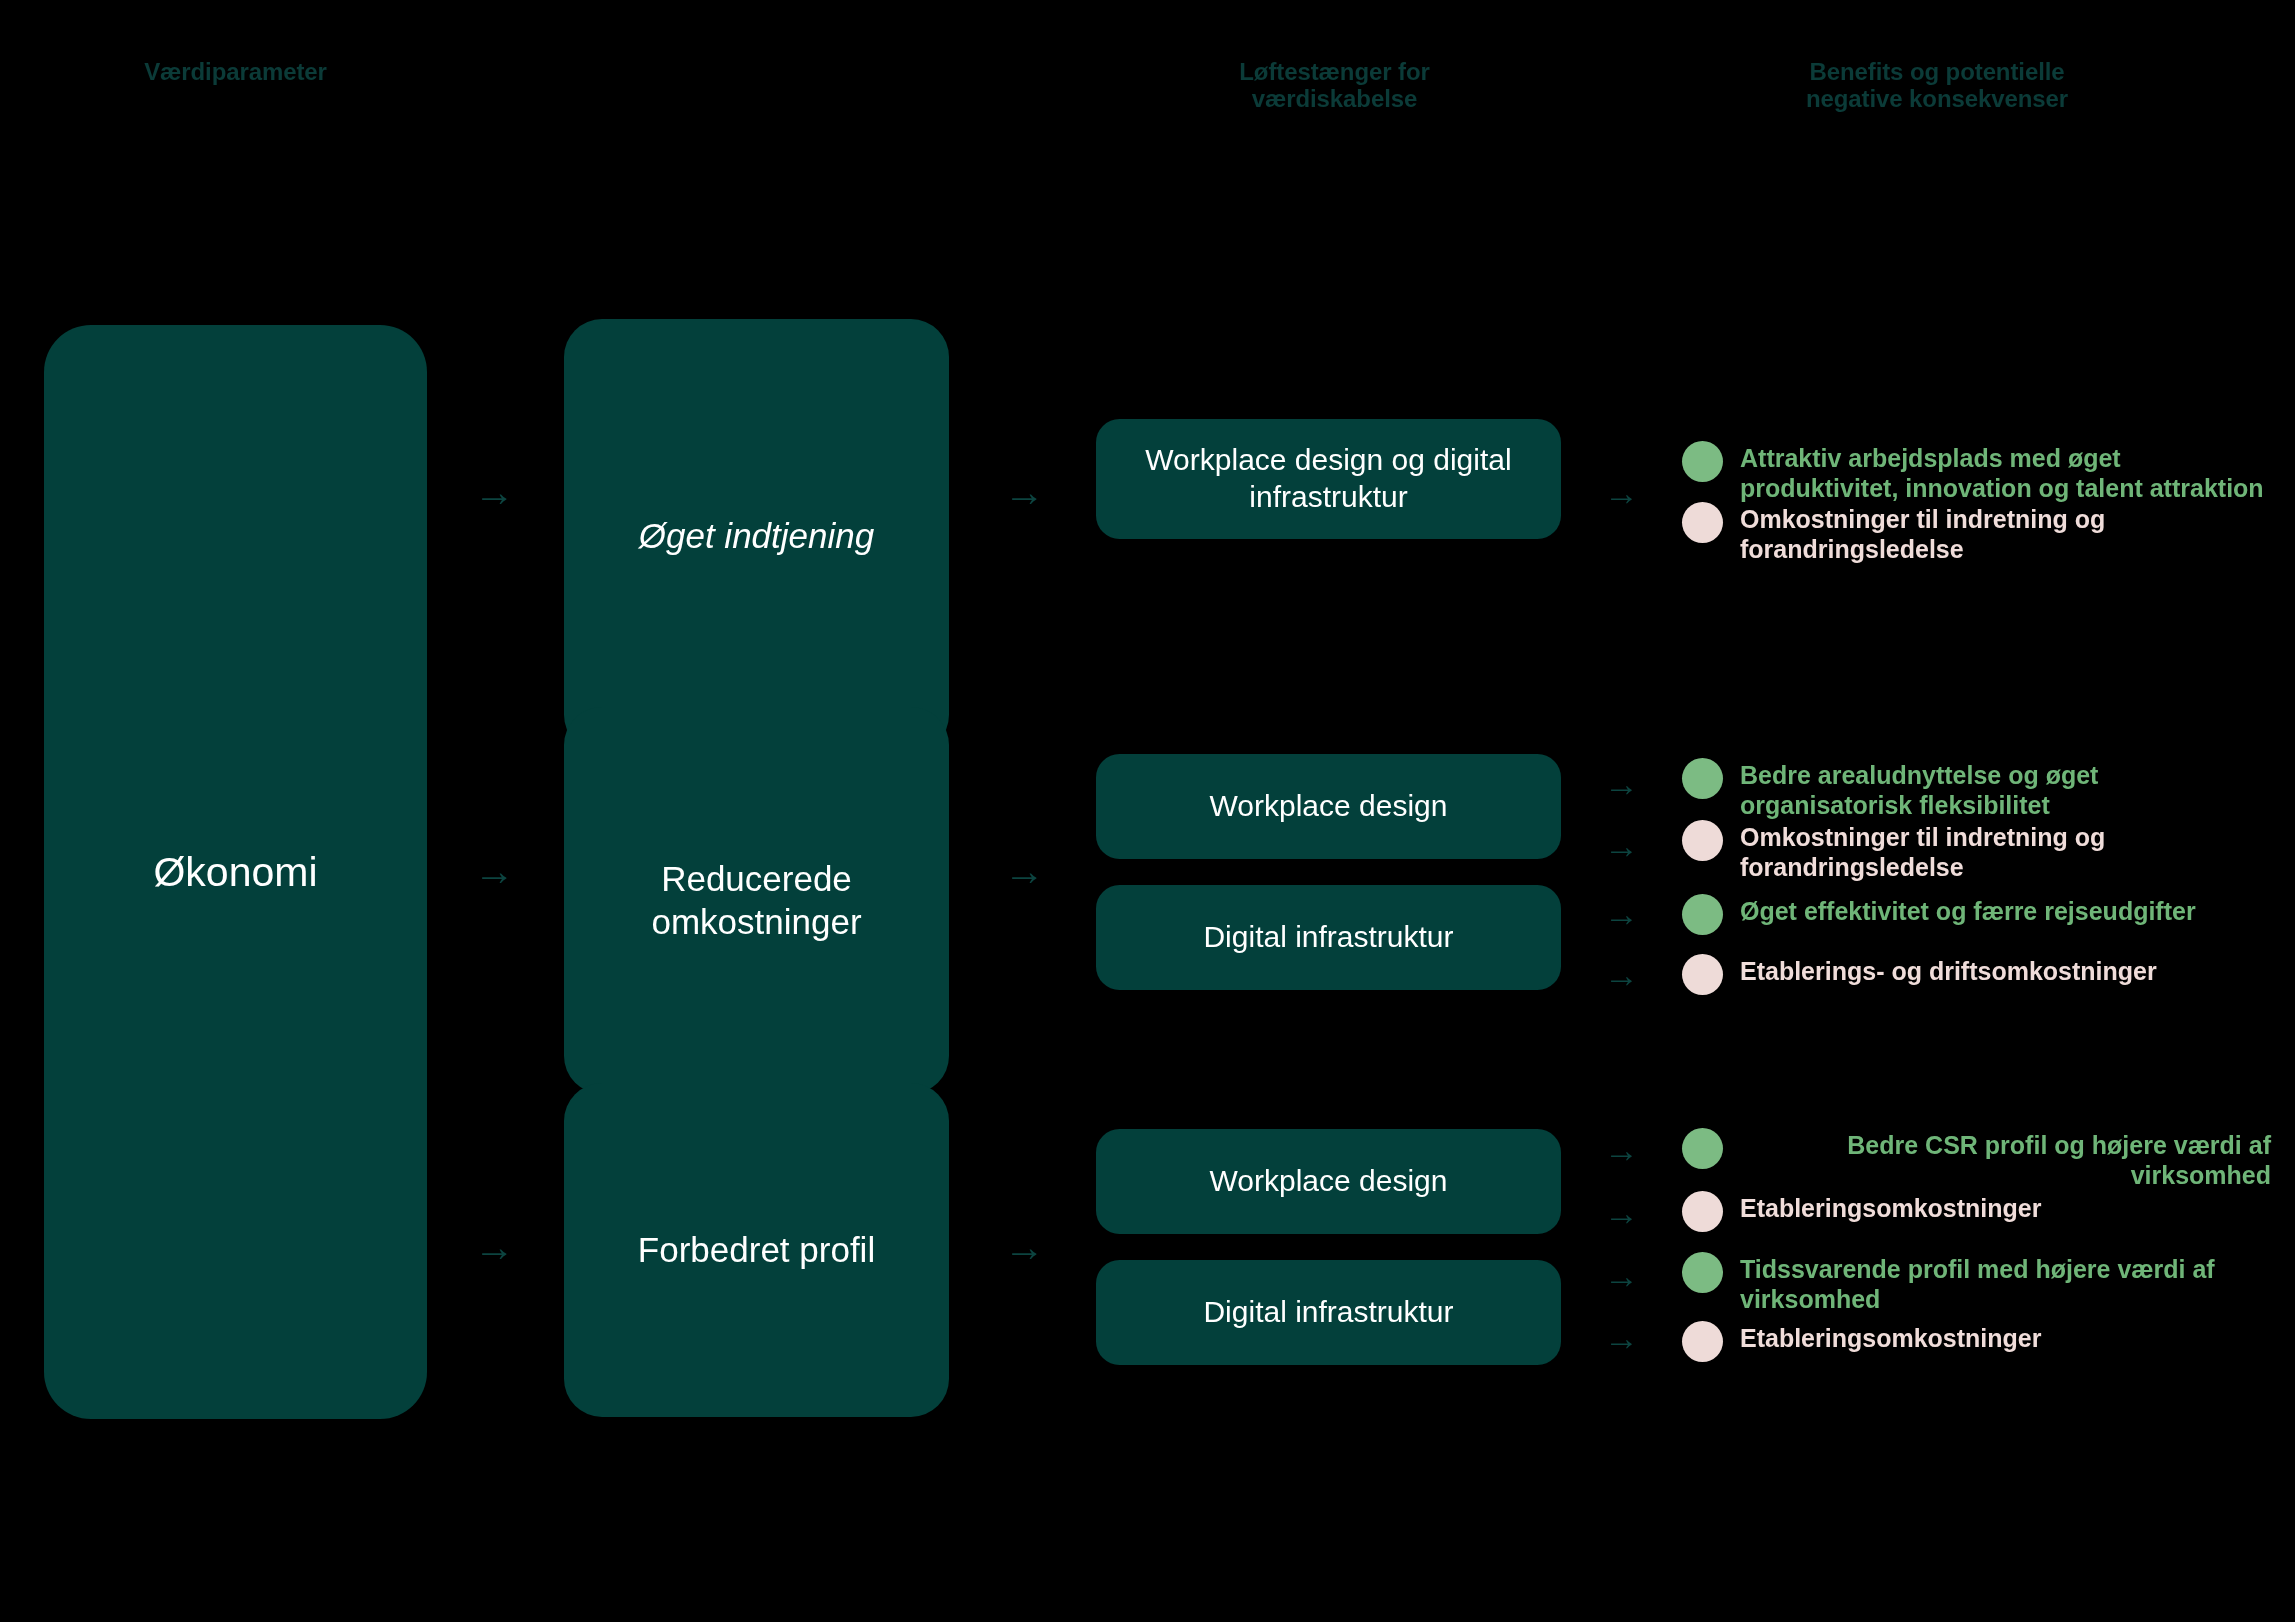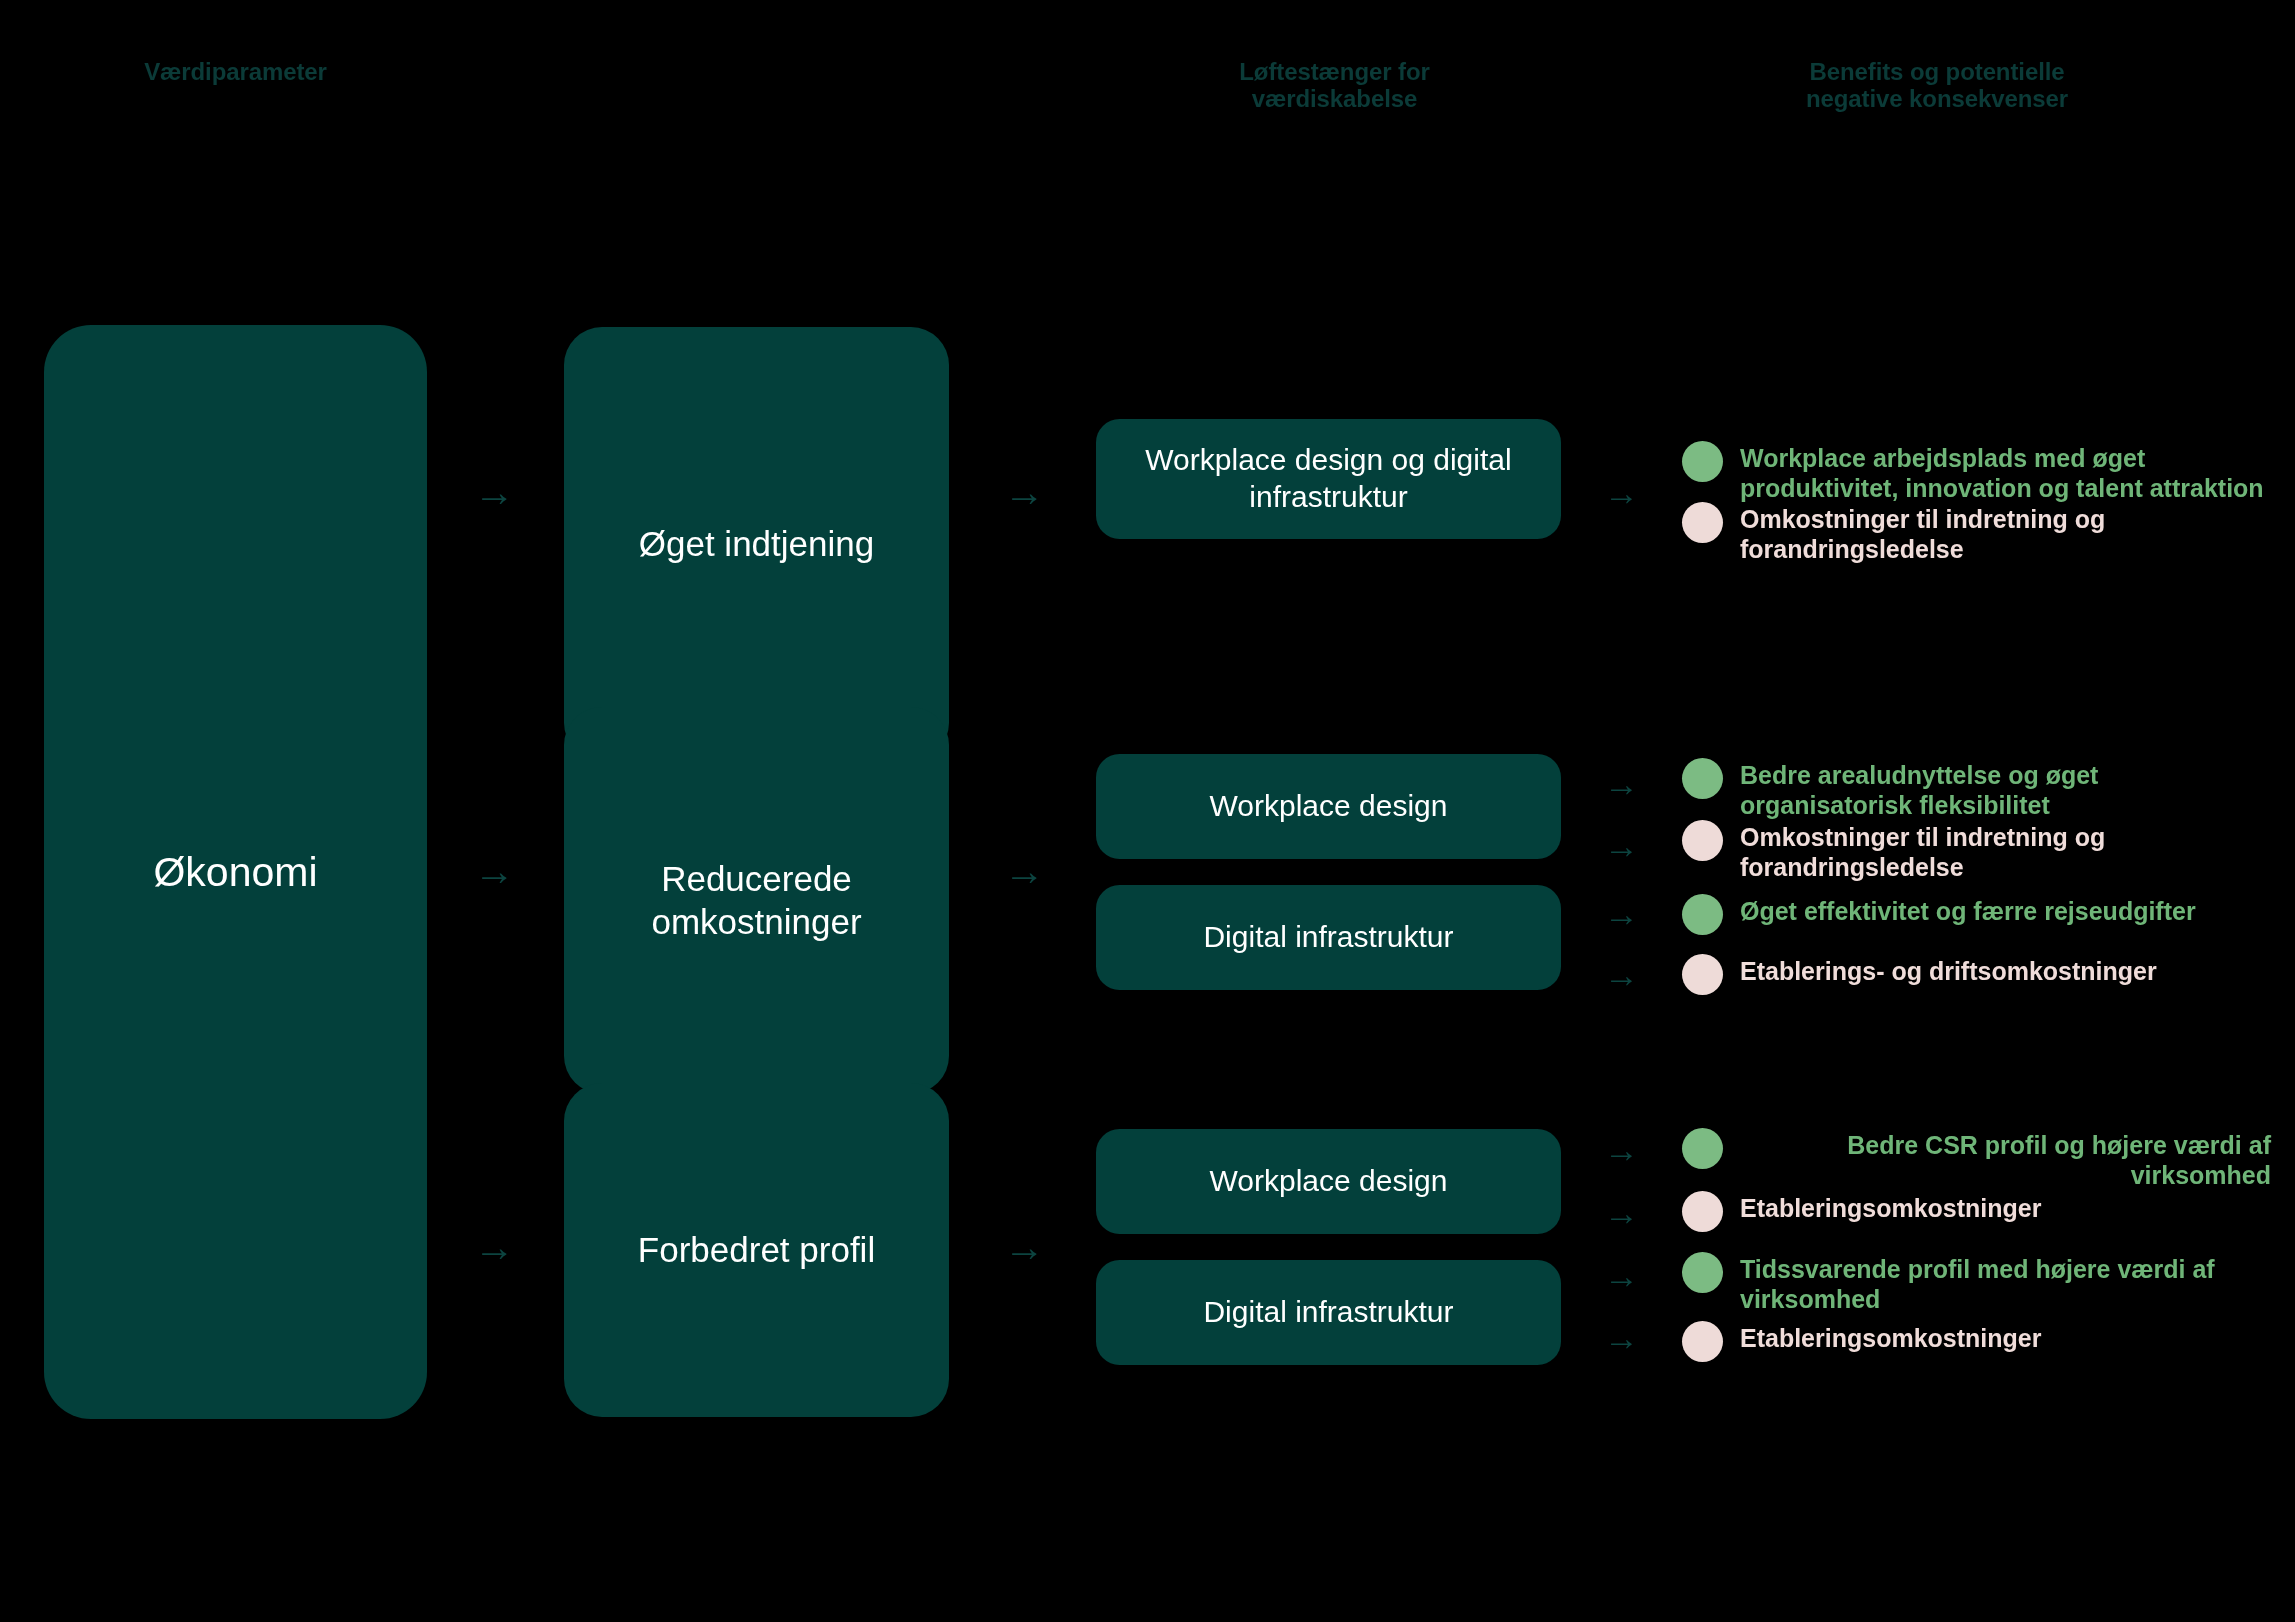--- a/index.html
+++ b/index.html
@@ -47,21 +47,21 @@
     font-size:41px;
   }
 
   
   .lvl2{
     left:564px; width:385px;
     border-radius:38px;
     font-size:35px;
     padding:0 26px;
   }
-  #box-indtjening{ top:327px;  height:434px; }
+  #box-indtjening{ top:319px;  height:434px;font-style:italic; }
   #box-omkost{     top:707px; height:387px; }
   #box-balance{    top:1083px; height:334px; }
 
   
   .lvl3{
     left:1096px; width:465px;
     border-radius:23.6px;
     font-size:30px;
     padding:0 29px;
   }
@@ -169,21 +169,21 @@
   <div class="arrow sml" style="left:1604px; top:896px;">→</div>
   <div class="arrow sml" style="left:1604px; top:957px;">→</div>
 
   <div class="arrow sml" style="left:1604px; top:1132px;">→</div>
   <div class="arrow sml" style="left:1604px; top:1195px;">→</div>
   <div class="arrow sml" style="left:1604px; top:1258px;">→</div>
   <div class="arrow sml" style="left:1604px; top:1320px;">→</div>
 
   <div class="benefit" style="top:440px;">
     <span class="dot pos"></span>
-    <span class="btext pos">Workplace arbejdsplads med øget produktivitet, innovation og talent attraktion</span>
+    <span class="btext pos">Attraktiv arbejdsplads med øget produktivitet, innovation og talent attraktion</span>
   </div>
   <div class="benefit" style="top:501px;">
     <span class="dot neg"></span>
     <span class="btext neg">Omkostninger til indretning og forandringsledelse</span>
   </div>
 
   <div class="benefit" style="top:757px;">
     <span class="dot pos"></span>
     <span class="btext pos">Bedre arealudnyttelse og øget organisatorisk fleksibilitet</span>
   </div>

